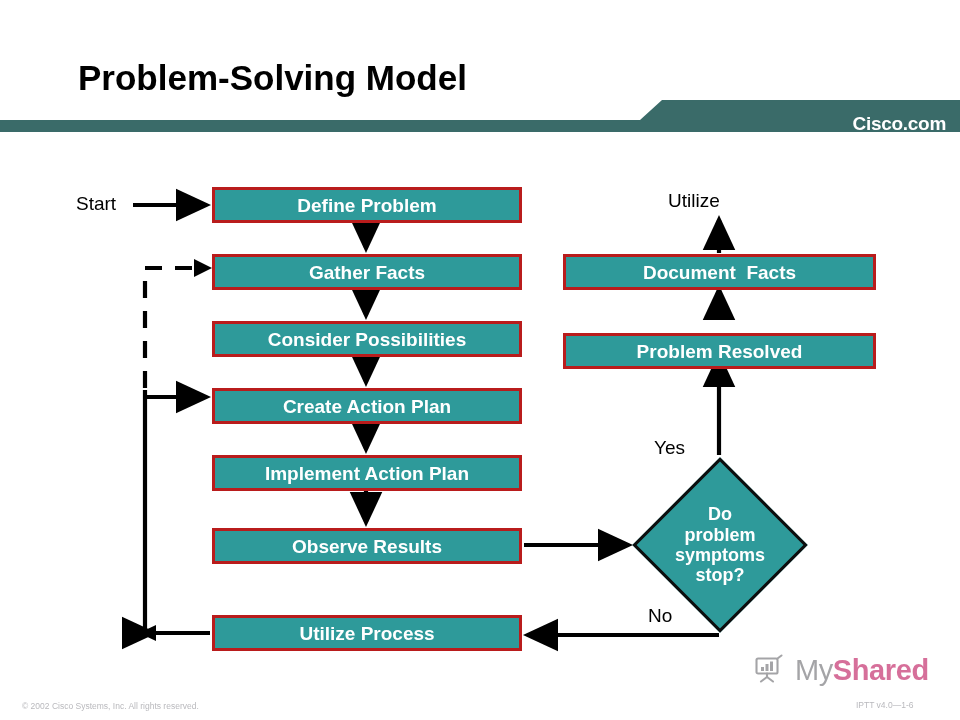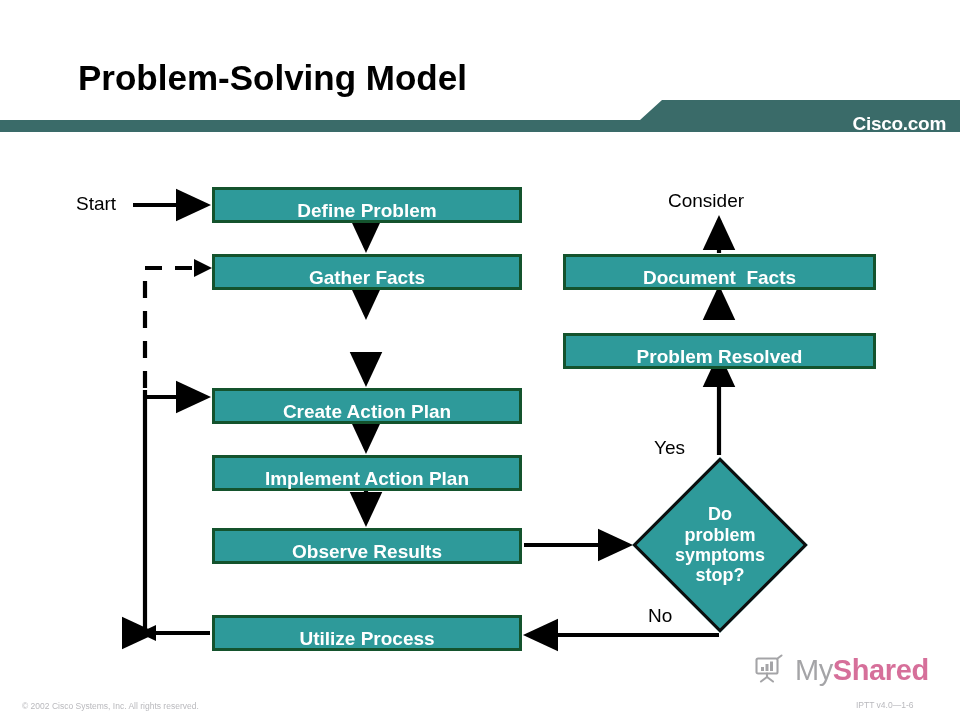--- a/index.html
+++ b/index.html
@@ -57,23 +57,23 @@
   #flow-svg {
     position: absolute;
     left: 0; top: 0;
     width: 960px; height: 720px;
   }
 
   
   .proc-box {
     position: absolute;
     background: #2E9A9A;
-    border: 3px solid #14532d;
+    border: 3px solid #b91c1c;
     display: flex;
-    align-items: flex-end;
+    align-items: center;
     justify-content: center;
   }
   .proc-box .proc-label {
     font-size: 19px;
     font-weight: bold;
     color: #ffffff;
     white-space: pre;
     line-height: 1;
     text-align: center;
   }
@@ -215,20 +215,23 @@
   </svg>
 
   <div class="proc-box" style="left:212px; top:187px; width:310px; height:36px;">
     <span class="proc-label">Define Problem</span>
   </div>
 
   <div class="proc-box" style="left:212px; top:254px; width:310px; height:36px;">
     <span class="proc-label">Gather Facts</span>
   </div>
 
+  <div class="proc-box" style="left:212px; top:321px; width:310px; height:36px;">
+    <span class="proc-label">Consider Possibilities</span>
+  </div>
 
   <div class="proc-box" style="left:212px; top:388px; width:310px; height:36px;">
     <span class="proc-label">Create Action Plan</span>
   </div>
 
   <div class="proc-box" style="left:212px; top:528px; width:310px; height:36px;">
     <span class="proc-label">Observe Results</span>
   </div>
 
   <div class="proc-box" style="left:212px; top:455px; width:310px; height:36px;">
@@ -251,21 +254,21 @@
     <div class="dia-shape"></div>
     <div class="dia-text">
       <span>Do</span>
       <span>problem</span>
       <span>symptoms</span>
       <span>stop?</span>
     </div>
   </div>
 
   <div class="annot" id="label-start">Start</div>
-  <div class="annot" id="label-finished">Consider</div>
+  <div class="annot" id="label-finished">Utilize</div>
   <div class="annot" id="label-yes">Yes</div>
   <div class="annot" id="label-no">No</div>
 
   <div id="watermark">
     <span>
       <svg width="34" height="34" viewBox="0 0 34 34" xmlns="http://www.w3.org/2000/svg">
         <g stroke="#6e6e72" stroke-width="2.1" fill="none" stroke-linecap="round">
           <rect x="4.5" y="7.5" width="21" height="15" rx="1.6"></rect>
           <path d="M25.5,7.5 L29.5,4.5"></path>
           <path d="M15,22.5 L15,26"></path>

